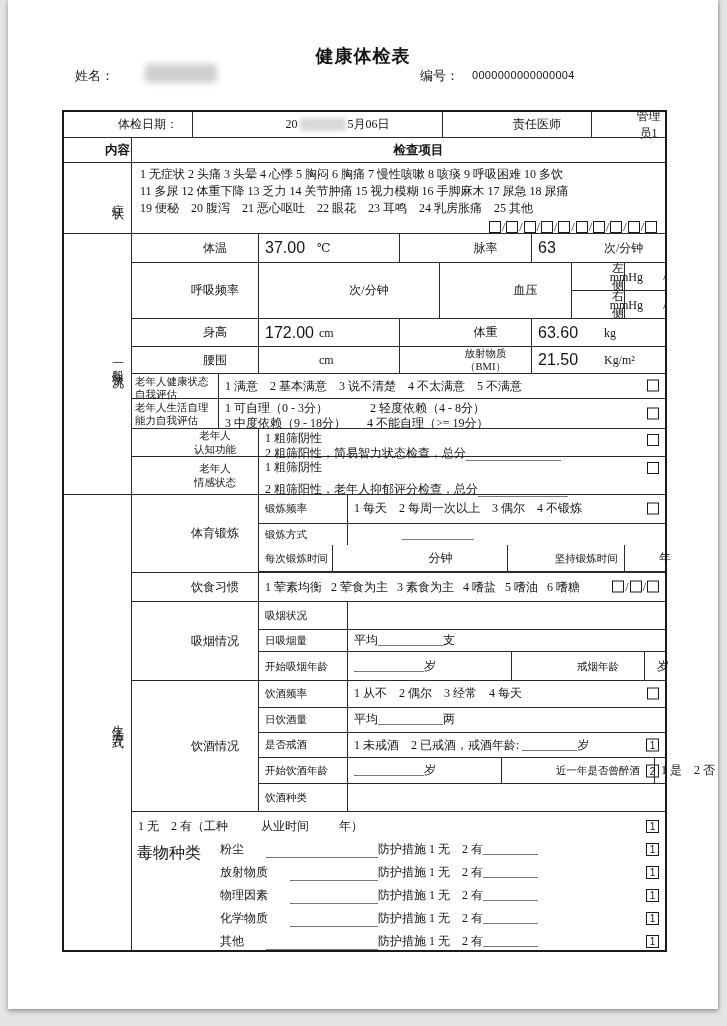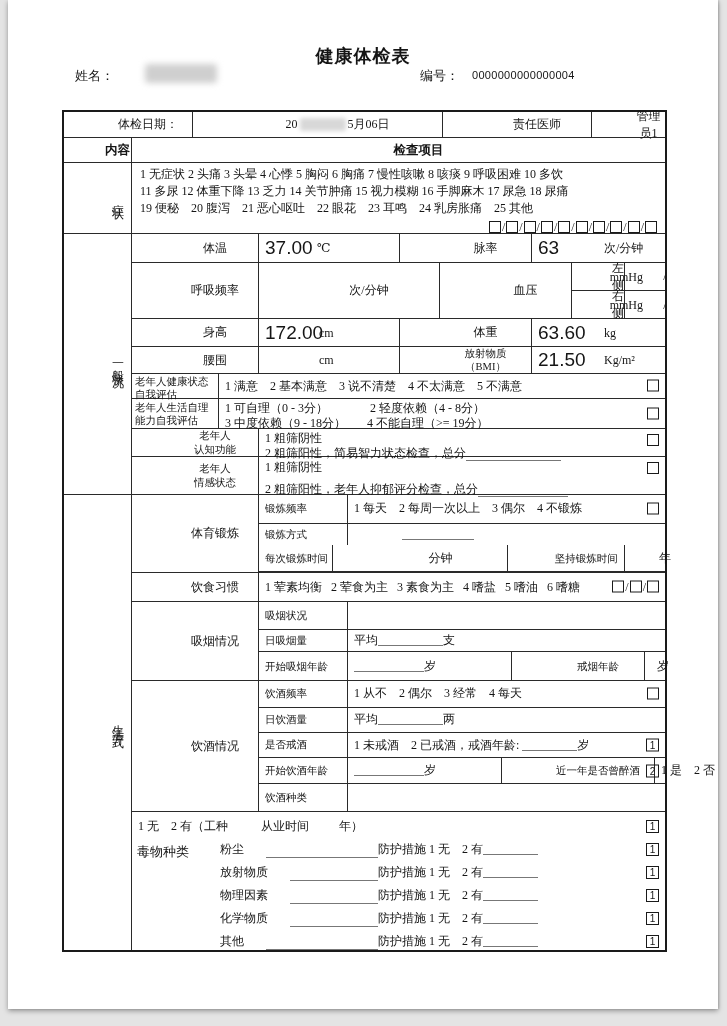--- a/index.html
+++ b/index.html
@@ -23,24 +23,24 @@
   .row.last { border-bottom:none; }
   .cell { border-right:1px solid #2a2a2a; position:relative; min-width:0; }
   .cell.last { border-right:none; }
   .c { display:flex; align-items:center; justify-content:center; text-align:center;margin-left:40px; }
   .l { display:flex; align-items:center; padding-left:6px; }
   .col { display:flex; flex-direction:column; }
   .sub { display:flex; border-bottom:1px solid #2a2a2a; }
   .sub.last { border-bottom:none; }
   .bold { font-weight:bold; font-size:12.5px; }
   .small { font-size:10.5px; line-height:1.25; }
-  .tiny { font-size:13px; }
+  .tiny { font-size:16px; }
   .pre { white-space:pre; }
   .vlabel { writing-mode:vertical-rl; text-orientation:upright; letter-spacing:4px; margin:auto; font-size:12px; }
-  .val { font-family:"Liberation Sans","DejaVu Sans",sans-serif; font-size:19px; }
+  .val { font-family:"Liberation Sans","DejaVu Sans",sans-serif; font-size:16px; }
   .unit { position:absolute; top:50%; transform:translateY(-50%); }
   .cb { display:inline-block; width:12px; height:12px; border:1px solid #1a1a1a; vertical-align:-2px; background:#fff; }
   .sep { padding:0 1px; font-size:12px; }
   .cbn { display:inline-block; width:13px; height:13px; border:1px solid #1a1a1a; text-align:center;
          line-height:12px; font-size:10px; font-family:"Liberation Sans","DejaVu Sans",sans-serif; }
   .boxr { position:absolute; right:6px; top:50%; transform:translateY(-50%); white-space:nowrap; }
   .boxtop { position:absolute; right:6px; top:4px; white-space:nowrap; }
   .ul { display:inline-block; border-bottom:1px solid #777; height:11px; vertical-align:bottom; }
   .opt2 { line-height:1.25; }
   .occ-line { height:23px; display:flex; align-items:center; padding-right:6px; }

